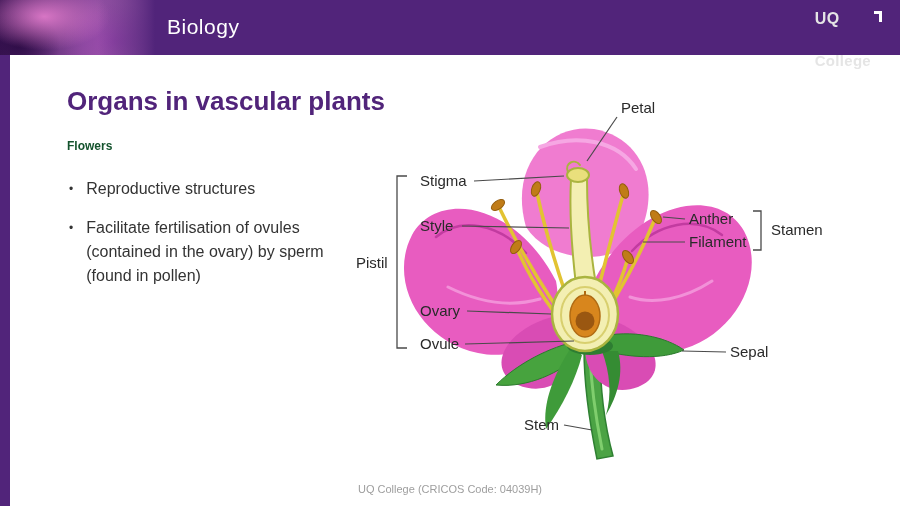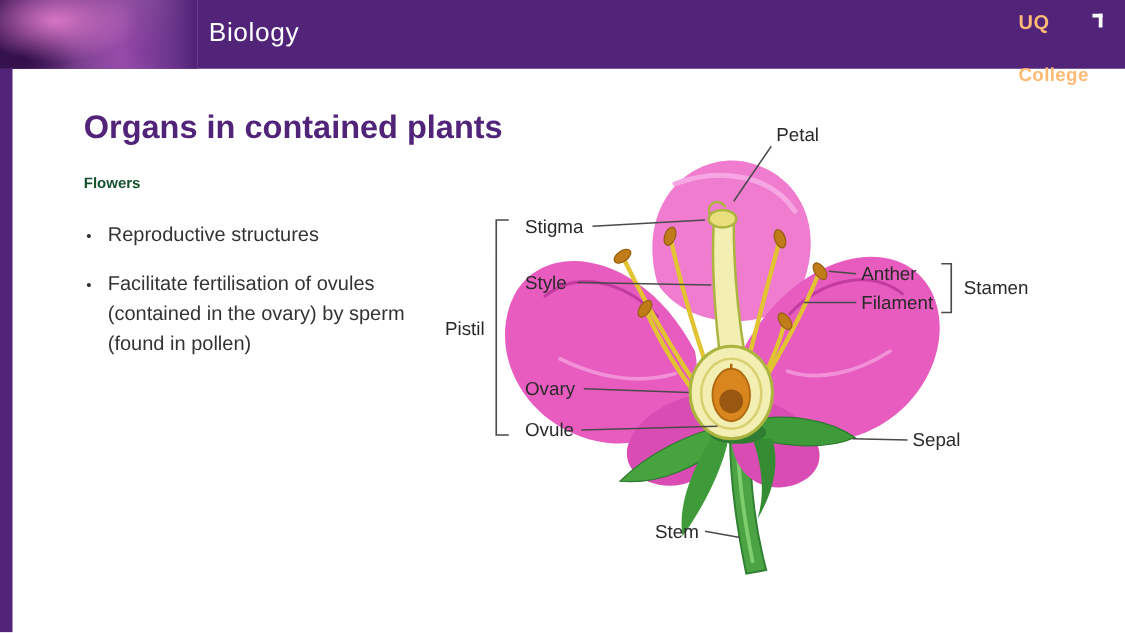--- a/index.html
+++ b/index.html
@@ -12,21 +12,21 @@
   .header-photo {
     position:absolute; left:0; top:0; width:158px; height:55px;
     background:
       linear-gradient(90deg, rgba(81,36,122,0) 62%, #51247a 98%),
       radial-gradient(95px 48px at 28% 30%, rgba(236,130,210,0.85), rgba(236,130,210,0) 70%),
       radial-gradient(75px 55px at 72% 75%, rgba(150,70,170,0.9), rgba(150,70,170,0) 70%),
       radial-gradient(55px 45px at 12% 82%, rgba(45,12,70,0.95), rgba(45,12,70,0) 75%),
       linear-gradient(100deg, #34104e, #8b4a9e 55%, #c178c0);
   }
   .header-title { position:absolute; left:167px; top:15px; color:#ffffff; font-size:21px; font-weight:normal; letter-spacing:0.5px; }
-  .logo { position:absolute; right:18px; top:10px; display:flex; align-items:flex-start; gap:3px; color:#fdba74; }
+  .logo { position:absolute; right:18px; top:10px; display:flex; align-items:flex-start; gap:3px; color:#e5e5e5; }
   .logo-text { line-height:1.12; font-weight:bold; }
   .logo-line1 { font-size:16px; letter-spacing:0.5px; }
   .logo-line2 { font-size:15px; letter-spacing:0.3px;margin-top:25px; }
   .logo-corner { display:inline-block; width:8px; height:11px; border-top:3.5px solid #ffffff; border-right:3.5px solid #ffffff; margin-top:1px; }
 
   
   .left-strip { position:absolute; left:0; top:55px; width:10px; height:451px; background:#51247a; }
 
   
   .title { position:absolute; left:67px; top:86px; font-size:26px; font-weight:bold; color:#51247a; }
@@ -56,21 +56,21 @@
       <div class="logo-text">
         <div class="logo-line1">UQ</div>
         <div class="logo-line2">College</div>
       </div>
       <span class="logo-corner"></span>
     </div>
   </div>
 
   <div class="left-strip"></div>
 
-  <h1 class="title">Organs in contained plants</h1>
+  <h1 class="title">Organs in vascular plants</h1>
   <h2 class="section-heading">Flowers</h2>
 
   <ul class="bullets">
     <li class="bullet">
       <span class="bullet-marker">•</span>
       <span class="bullet-text">Reproductive structures</span>
     </li>
     <li class="bullet">
       <span class="bullet-marker">•</span>
       <span class="bullet-text">Facilitate fertilisation of ovules (contained in the ovary) by sperm (found in pollen)</span>
@@ -164,14 +164,15 @@
       <line class="leader" x1="125" y1="259" x2="234" y2="256"></line>
 
       <text x="390" y="272">Sepal</text>
       <line class="leader" x1="386" y1="267" x2="342" y2="266"></line>
 
       <text x="184" y="345">Stem</text>
       <line class="leader" x1="224" y1="340" x2="252" y2="345"></line>
     </g>
   </svg>
 
+  <div class="footer">UQ College (CRICOS Code: 04039H)</div>
 
 </div>
 
 </body></html>

